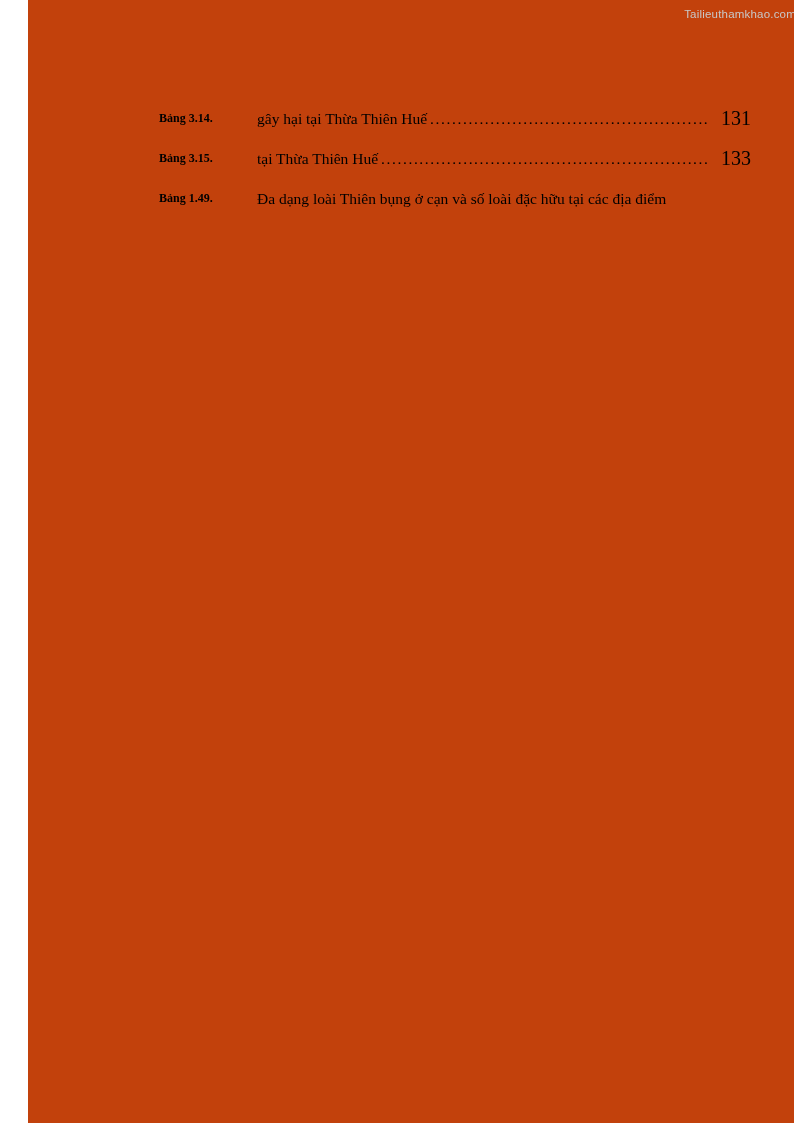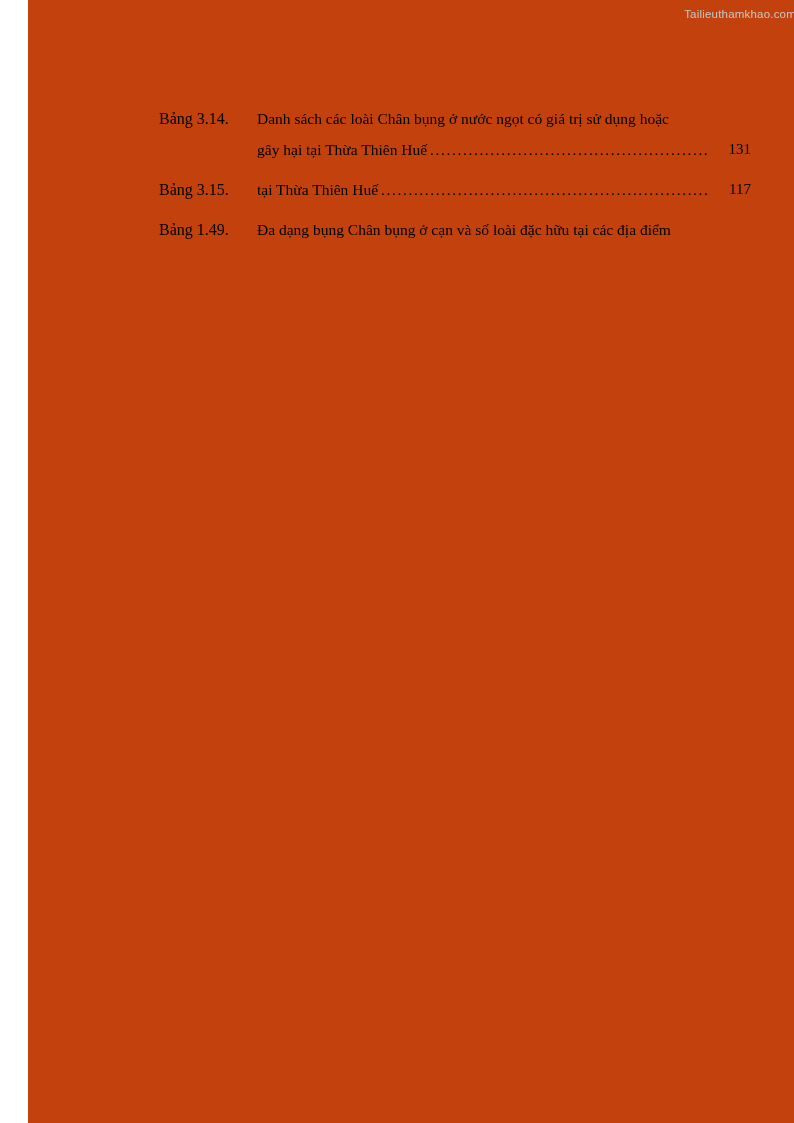--- a/index.html
+++ b/index.html
@@ -35,22 +35,22 @@
     top: 103px;
     width: 592px;
   }
   .toc-entry {
     display: flex;
     align-items: flex-start;
     margin-bottom: 9px;
   }
   .toc-label {
     flex: 0 0 98px;
-    font-weight: normal;
-    font-size: 16px;
+    font-weight: bold;
+    font-size: 12px;
     line-height: 31px;
     color: #000000;
     white-space: nowrap;
   }
   .toc-body {
     flex: 1 1 auto;
     font-size: 15.5px;
     line-height: 31px;
     color: #000000;
     text-align: justify;
@@ -73,21 +73,21 @@
     overflow: hidden;
     white-space: nowrap;
     letter-spacing: 1.6px;
     font-size: 15.5px;
     color: #000000;
     padding: 0 1px 0 3px;
   }
   .toc-page {
     flex: 0 0 auto;
     white-space: nowrap;
-    font-size: 15px;
+    font-size: 20px;
   }
   .footer {
     position: absolute;
     left: 0;
     right: 0;
     top: 1030px;
     text-align: right;
     font-size: 14px;
     color: #000000;
   }
@@ -97,44 +97,43 @@
 
 <div class="page">
 
   <div class="watermark">Tailieuthamkhao.com</div>
 
   <div class="content">
 
     <div class="toc-entry">
       <div class="toc-label">Bảng 3.14.</div>
       <div class="toc-body">
-        <span class="toc-line1">Danh sách các loài Chân bụng ở nước ngọt có giá trị sử dụng hoặc</span>
         <span class="toc-line2">
           <span class="toc-tail">gây hại tại Thừa Thiên Huế</span>
           <span class="toc-dots">...................................................</span>
           <span class="toc-page">131</span>
         </span>
       </div>
     </div>
 
     <div class="toc-entry">
       <div class="toc-label">Bảng 3.15.</div>
       <div class="toc-body">
         <span class="toc-line2">
           <span class="toc-tail">tại Thừa Thiên Huế</span>
           <span class="toc-dots">............................................................</span>
-          <span class="toc-page">117</span>
+          <span class="toc-page">133</span>
         </span>
       </div>
     </div>
 
     <div class="toc-entry">
       <div class="toc-label">Bảng 1.49.</div>
       <div class="toc-body">
-        <span class="toc-line1">Đa dạng bụng Chân bụng ở cạn và số loài đặc hữu tại các địa điểm</span>
+        <span class="toc-line1">Đa dạng loài Thiên bụng ở cạn và số loài đặc hữu tại các địa điểm</span>
       </div>
     </div>
 
   </div>
 
   <div class="footer">
     <span>vi</span>
   </div>
 
 </div>

